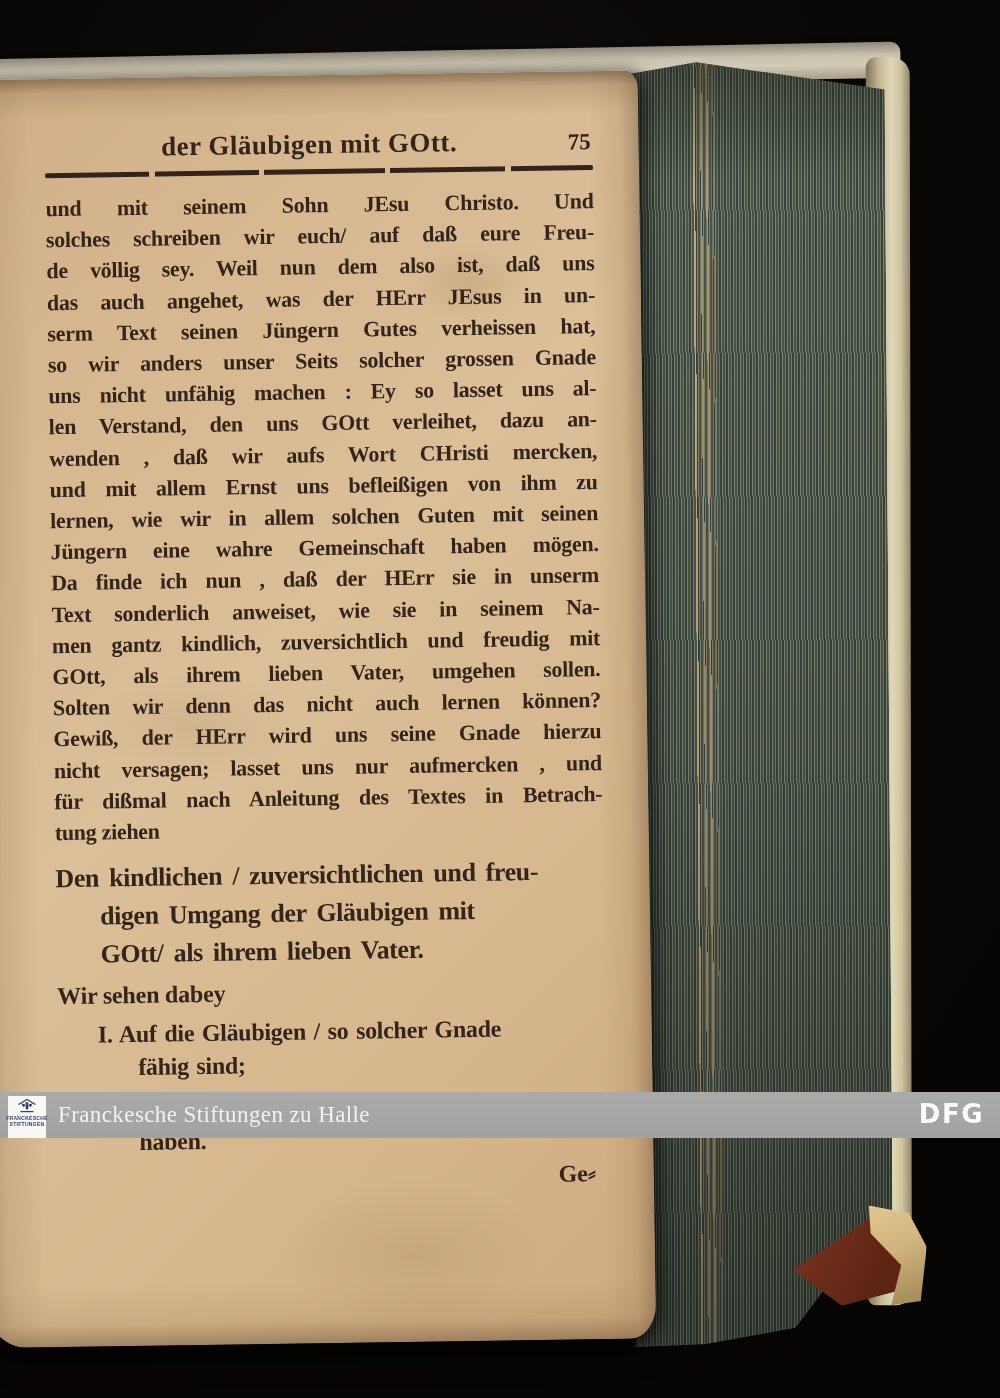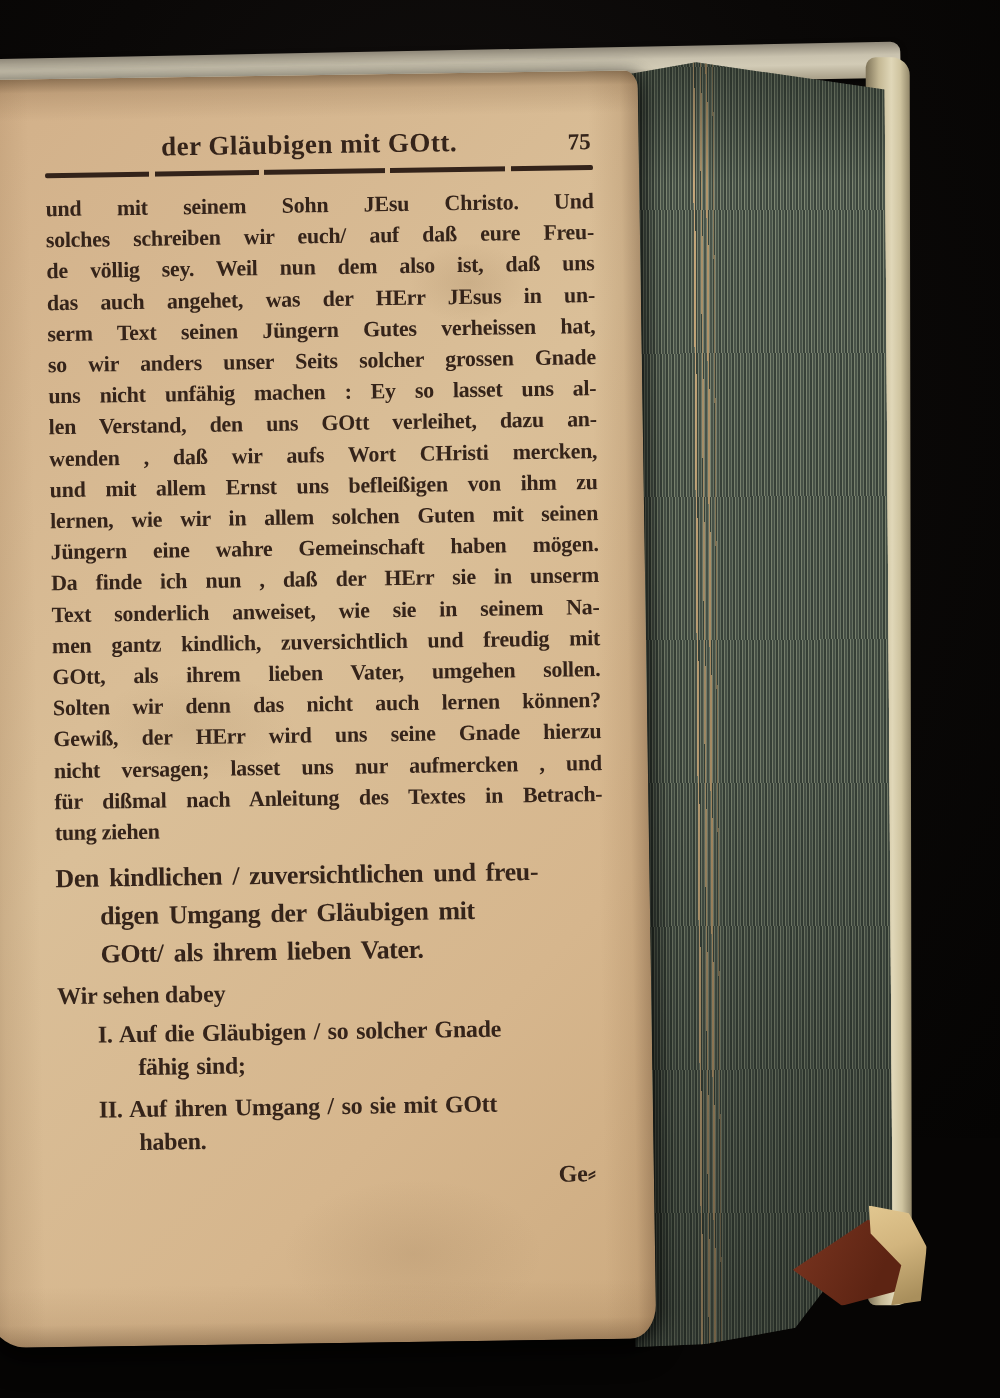--- a/index.html
+++ b/index.html
@@ -170,13 +170,31 @@
         <div class="intro-line">Wir sehen dabey</div>
         <div class="list-item">I. Auf die Gläubigen / so solcher Gnade
 fähig sind;</div>
         <div class="list-item">II. Auf ihren Umgang / so sie mit GOtt
 haben.</div>
         <div class="catchword">Ge⸗</div>
       </div>
     </div>
   </div>
 
+  <div class="footer-bar">
+    <div class="logo-box">
+      <svg width="20" height="17" viewBox="0 0 20 17">
+        <g fill="#32406e" stroke="#32406e">
+          <path d="M1.5 6.5 L10 1.5 L18.5 6.5" fill="none" stroke-width="1.1"></path>
+          <circle cx="10" cy="5.2" r="1.3" stroke="none"></circle>
+          <path d="M10 5.5 C8.3 6.5 8.2 9.5 9.1 11.5 L10.9 11.5 C11.8 9.5 11.7 6.5 10 5.5 Z" stroke="none"></path>
+          <path d="M9 6.8 L4.2 5.2 L6.4 9.2 Z" stroke="none"></path>
+          <path d="M11 6.8 L15.8 5.2 L13.6 9.2 Z" stroke="none"></path>
+          <rect x="3.5" y="13" width="13" height="1.2" stroke="none"></rect>
+        </g>
+      </svg>
+      <div class="logo-text">FRANCKESCHE</div>
+      <div class="logo-text">STIFTUNGEN</div>
+    </div>
+    <div class="footer-title">Franckesche Stiftungen zu Halle</div>
+    <div class="dfg-logo">DFG</div>
+  </div>
 </div>
 
 </body></html>

